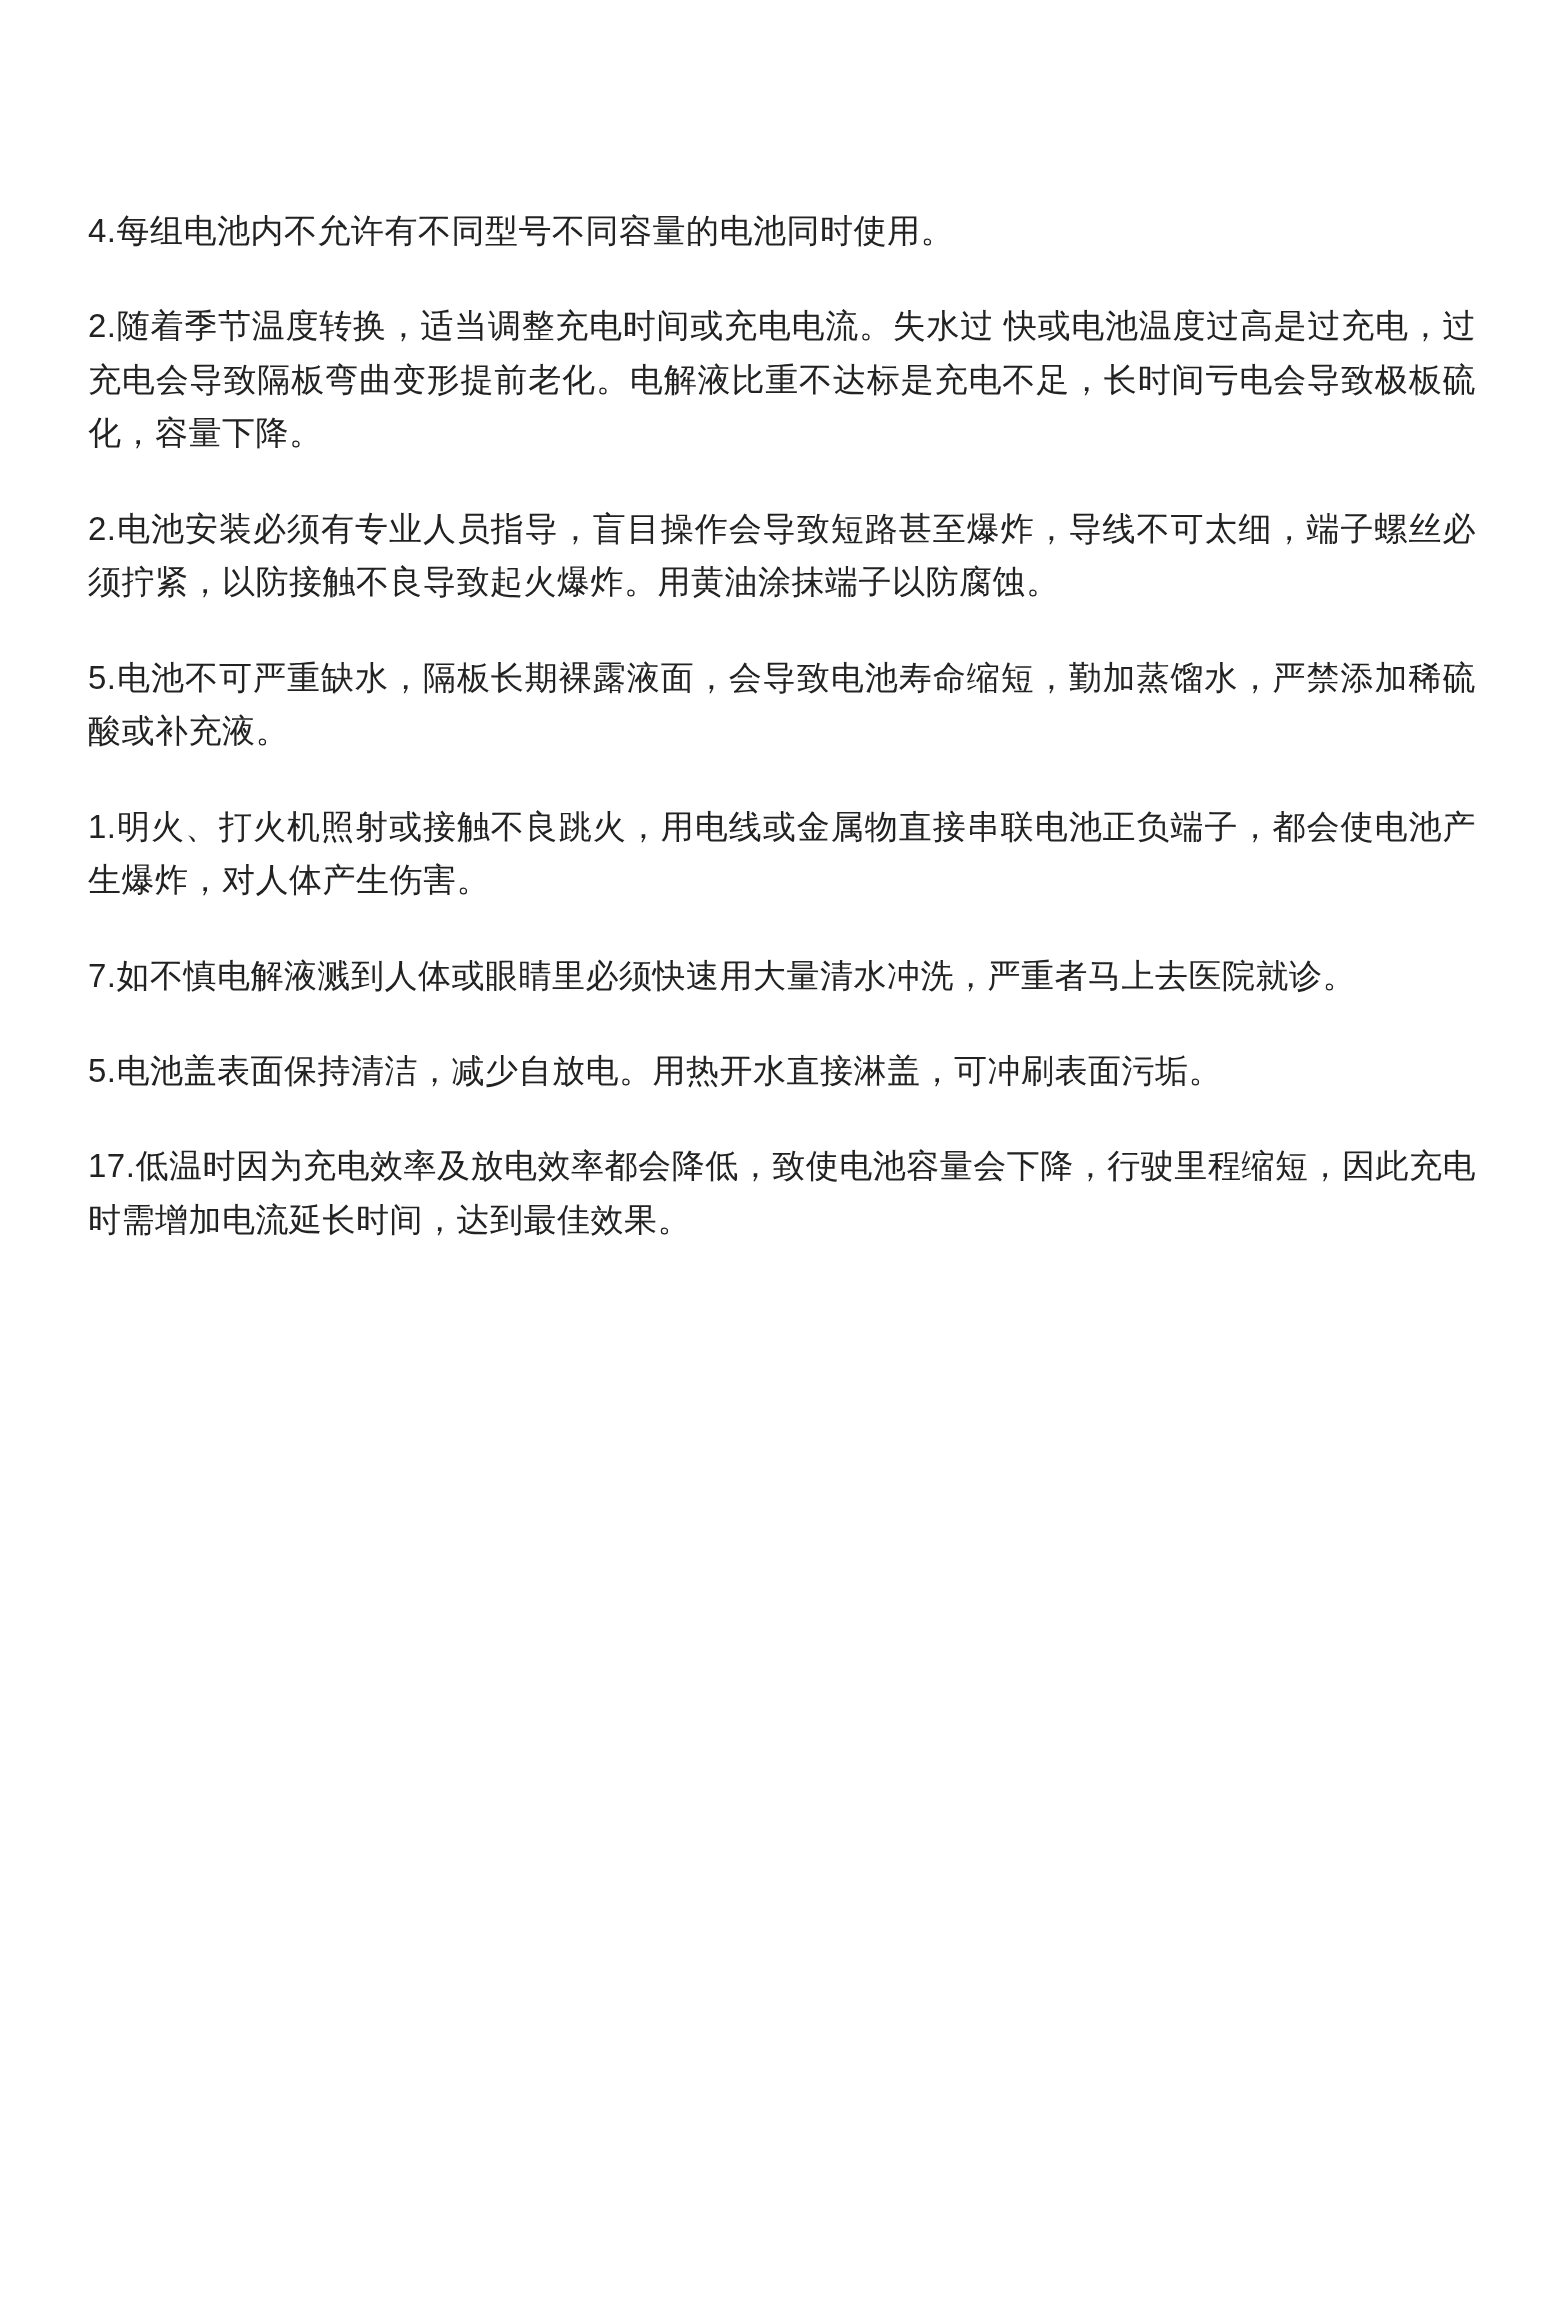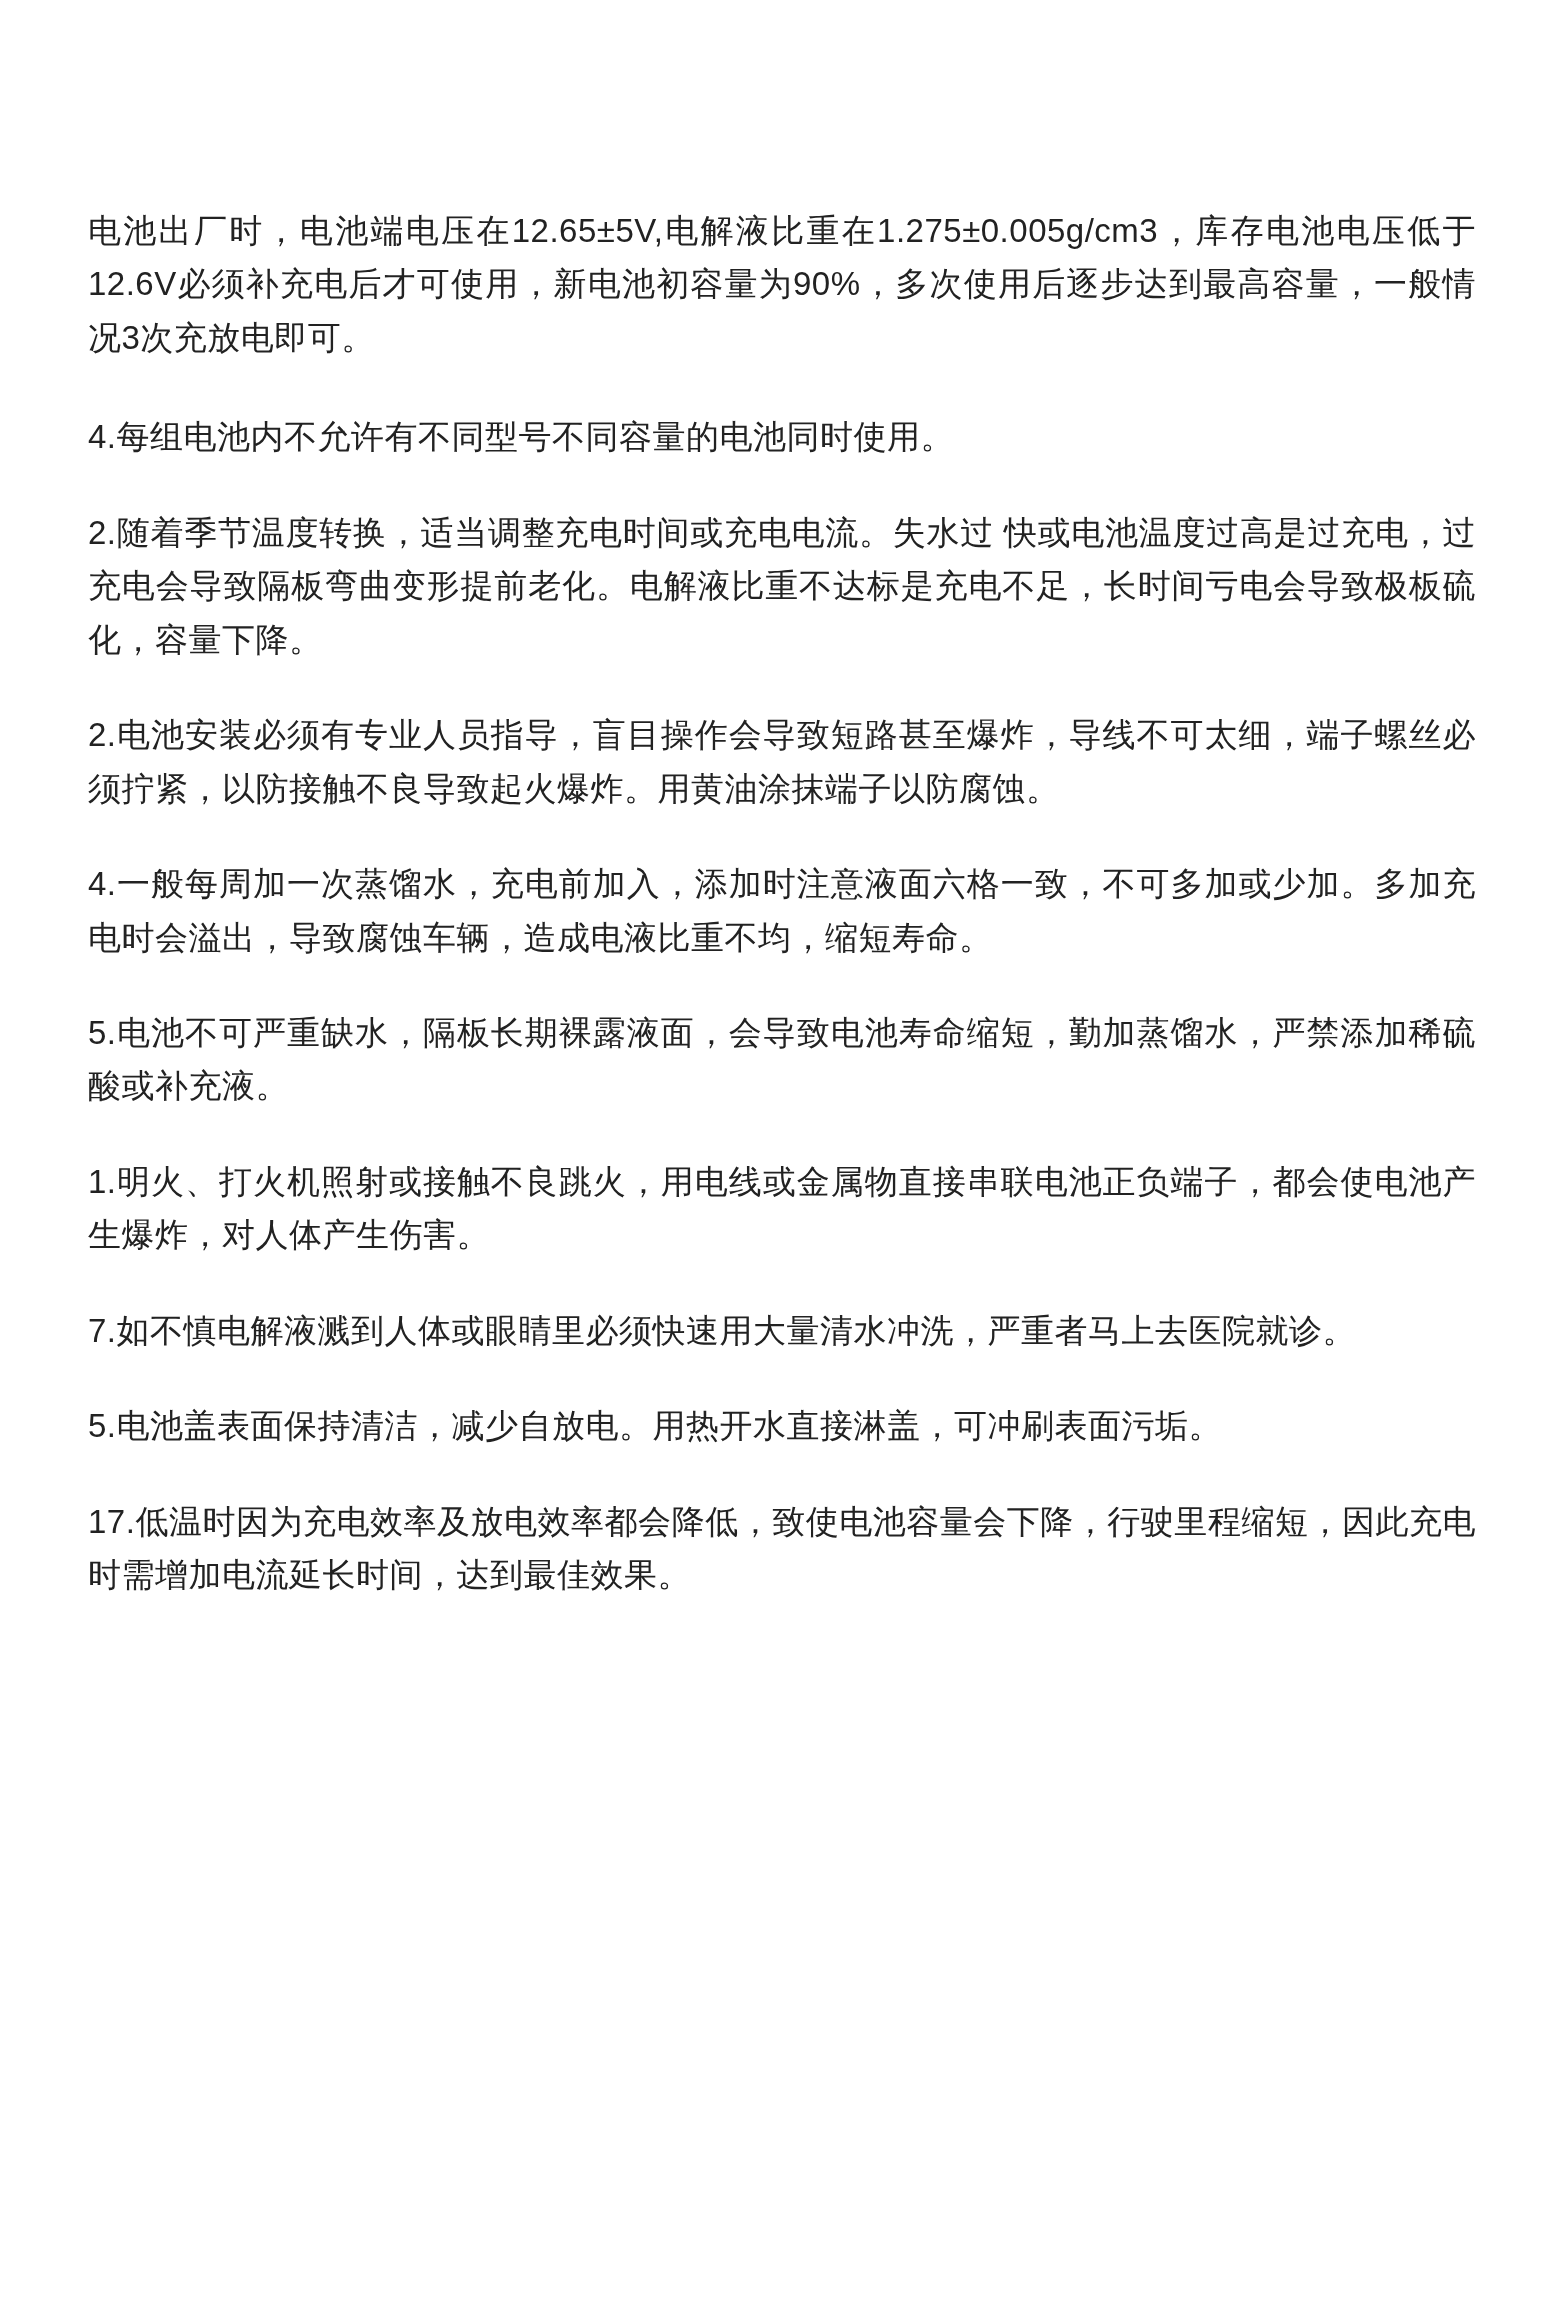--- a/index.html
+++ b/index.html
@@ -39,25 +39,23 @@
   }
   .para.intro {
     margin-bottom: 46px;
   }
 </style>
 </head>
 <body>
 
 <div class="page">
   <div class="doc-body">
-    <p class="para intro">电池出厂时，电池端电压在12.65±5V,电解液比重在1.275±0.005g/cm3，库存电池电压低于12.6V必须补充电后才可使用，新电池初容量为90%，多次使用后逐步达到最高容量，一般情况3次充放电即可。</p>
     <p class="para">4.每组电池内不允许有不同型号不同容量的电池同时使用。</p>
     <p class="para">2.随着季节温度转换，适当调整充电时间或充电电流。失水过 快或电池温度过高是过充电，过充电会导致隔板弯曲变形提前老化。电解液比重不达标是充电不足，长时间亏电会导致极板硫化，容量下降。</p>
     <p class="para">2.电池安装必须有专业人员指导，盲目操作会导致短路甚至爆炸，导线不可太细，端子螺丝必须拧紧，以防接触不良导致起火爆炸。用黄油涂抹端子以防腐蚀。</p>
-    <p class="para">4.一般每周加一次蒸馏水，充电前加入，添加时注意液面六格一致，不可多加或少加。多加充电时会溢出，导致腐蚀车辆，造成电液比重不均，缩短寿命。</p>
     <p class="para">5.电池不可严重缺水，隔板长期裸露液面，会导致电池寿命缩短，勤加蒸馏水，严禁添加稀硫酸或补充液。</p>
     <p class="para">1.明火、打火机照射或接触不良跳火，用电线或金属物直接串联电池正负端子，都会使电池产生爆炸，对人体产生伤害。</p>
     <p class="para">7.如不慎电解液溅到人体或眼睛里必须快速用大量清水冲洗，严重者马上去医院就诊。</p>
     <p class="para">5.电池盖表面保持清洁，减少自放电。用热开水直接淋盖，可冲刷表面污垢。</p>
     <p class="para">17.低温时因为充电效率及放电效率都会降低，致使电池容量会下降，行驶里程缩短，因此充电时需增加电流延长时间，达到最佳效果。</p>
   </div>
 </div>
 
 
 </body></html>

